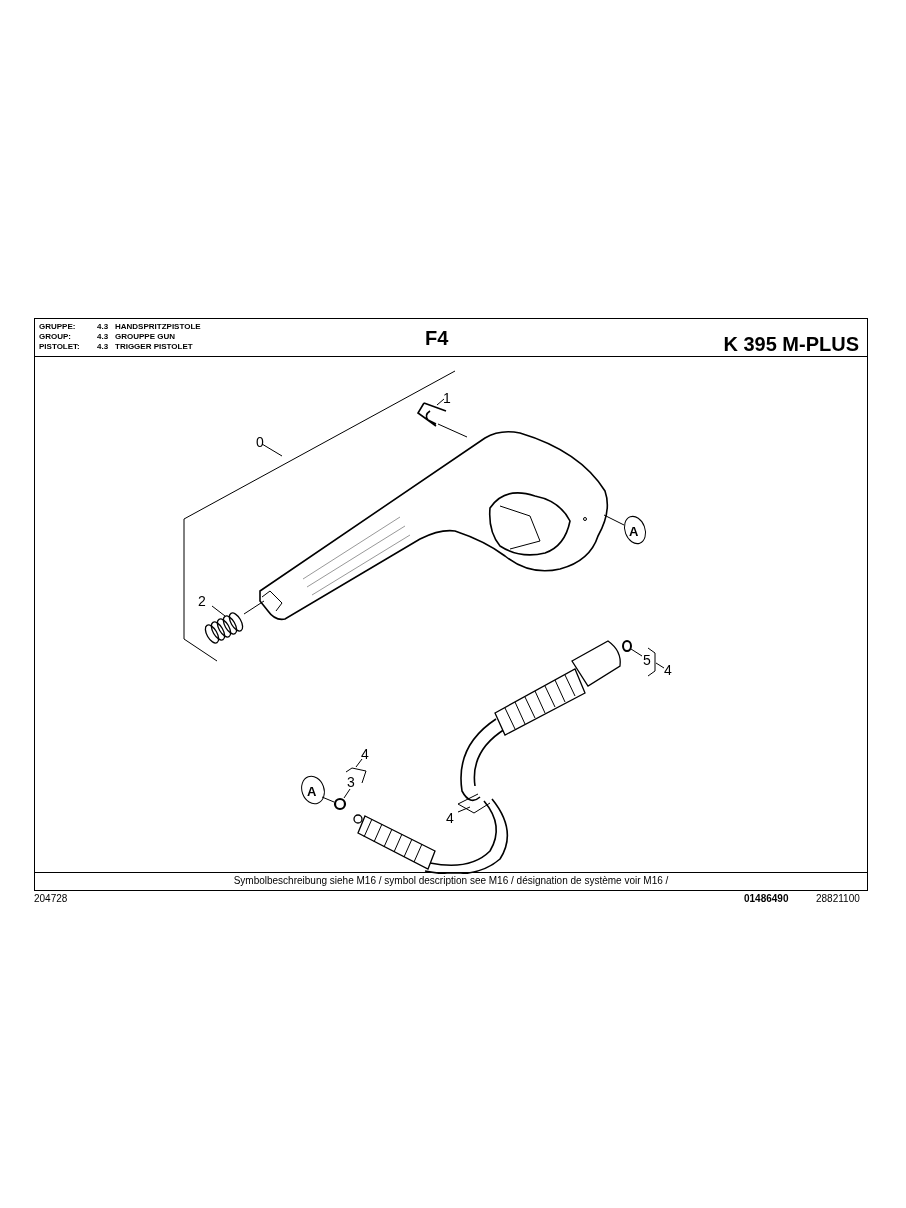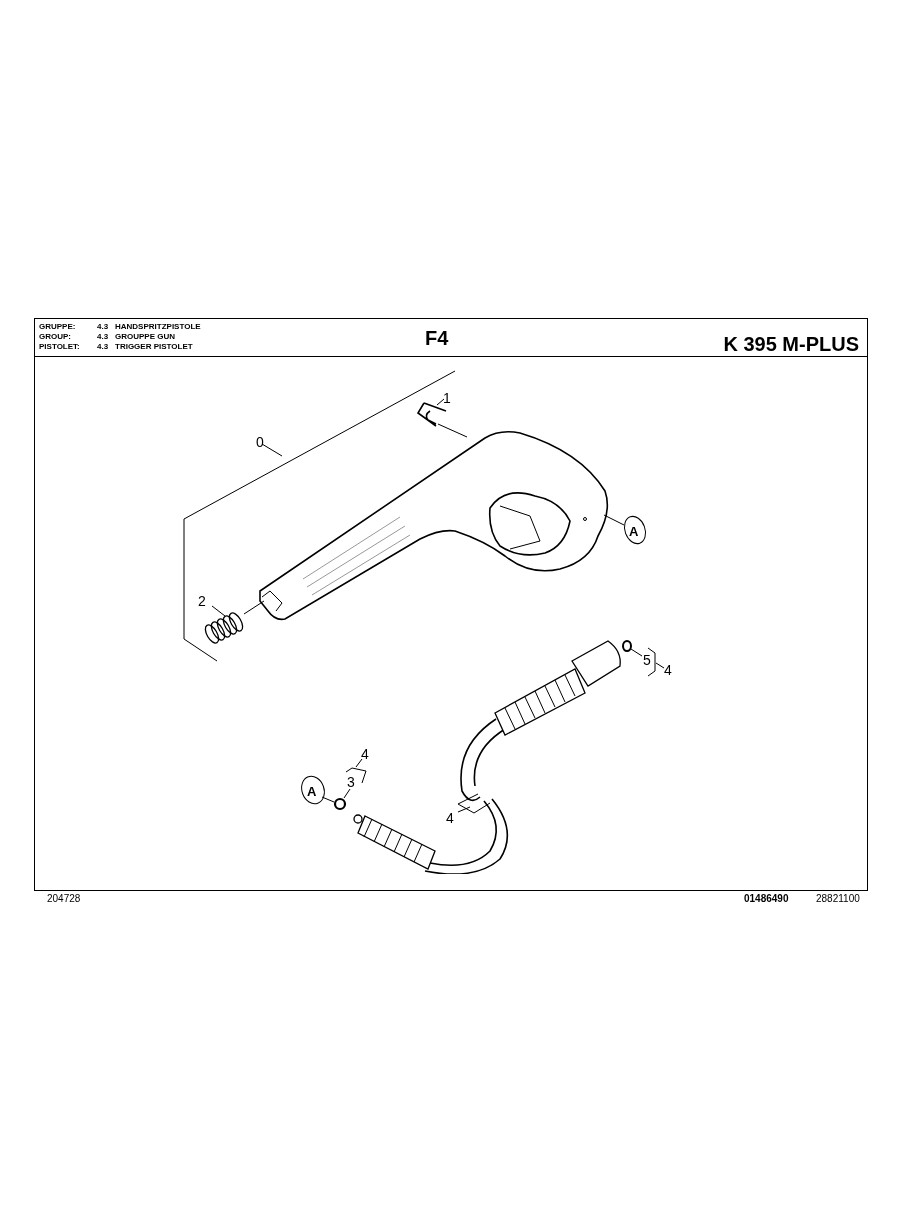--- a/index.html
+++ b/index.html
@@ -152,17 +152,18 @@
 
         <g>
           <ellipse cx="313" cy="789" rx="11" ry="14" transform="rotate(-20 313 789)"></ellipse>
           <line x1="322" y1="796" x2="334" y2="801"></line>
         </g>
         <text x="307" y="795" font-size="13" font-weight="bold" fill="#000" stroke="none">A</text>
       </g>
     </svg>
   </div>
 
+  <div class="footer">Symbolbeschreibung siehe M16 / symbol description see M16 / désignation de système voir M16 /</div>
 </div>
 
-<div class="below" style="left:47px;">204728</div>
+<div class="below" style="left:34px;">204728</div>
 <div class="below" style="left:744px;font-weight:bold;">01486490</div>
 <div class="below" style="left:816px;">28821100</div>
 
 </body></html>

